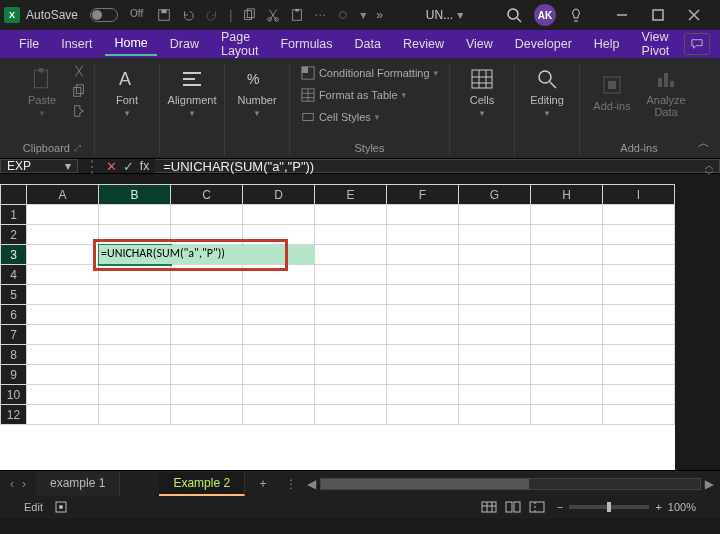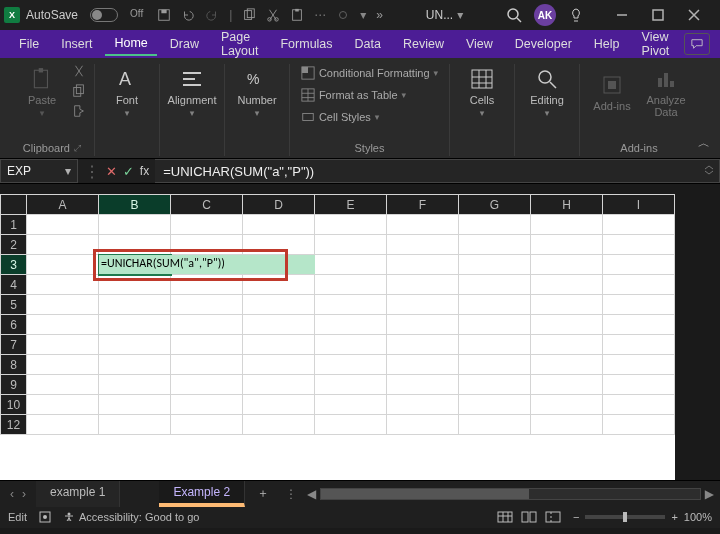--- a/index.html
+++ b/index.html
@@ -27,21 +27,21 @@
   .group-inner { display: flex; gap: 6px; align-items: center; }
   .bigbtn { display: flex; flex-direction: column; align-items: center; gap: 2px; width: 48px; padding-top: 2px; opacity: .9; }
   .bigbtn.dim { opacity: .45; }
   .bigbtn .ico { width: 26px; height: 26px; display: flex; align-items: center; justify-content: center; }
   .bigbtn .lbl { font-size: 11px; color: #ccc; text-align: center; line-height: 1.1; }
   .smallstack { display: flex; flex-direction: column; gap: 6px; font-size: 11px; color: #aaa; }
   .smallstack .row { display: flex; align-items: center; gap: 4px; }
   .group-label { font-size: 11px; color: #999; text-align: center; padding: 2px 0; display: flex; align-items: center; gap: 4px; }
   .launcher { font-size: 9px; opacity: .7; }
   .ribbon-collapse { position: absolute; right: 10px; bottom: 6px; font-size: 12px; color: #bbb; }
-  .namebox-row { height: 26px; background: #1f1f1f; border-top: 1px solid #000; border-bottom: 1px solid #000; display: flex; align-items: stretch; }
+  .namebox-row { height: 16px; background: #1f1f1f; border-top: 1px solid #000; border-bottom: 1px solid #000; display: flex; align-items: stretch; }
   .namebox { width: 78px; background: #252525; border: 1px solid #444; display: flex; align-items: center; padding: 0 6px; font-size: 12px; color: #eee; }
   .namebox .dd { margin-left: auto; opacity: .7; }
   .fx-ctrl { display: flex; align-items: center; gap: 6px; padding: 0 6px; }
   .fx-ctrl .x { color: #e06b6b; font-size: 13px; }
   .fx-ctrl .chk { color: #7ad39a; font-size: 13px; }
   .fx-ctrl .fx { font-size: 12px; color: #ccc; }
   .formula-bar { flex: 1; background: #252525; border: 1px solid #444; border-left: none; display: flex; align-items: center; padding: 0 8px; font-size: 13px; color: #eee; position: relative; }
   .formula-expand { position: absolute; right: 4px; top: 4px; opacity: .6; }
   .selectall-gap { height: 10px; background: #1a1a1a; }
   .grid-wrap { display: flex; height: 286px; background: #1a1a1a; }
@@ -55,27 +55,27 @@
   th.corner { background: #1f1f1f; width: 26px; }
   td { background: #fff; height: 20px; }
   td.editing { outline: 2px solid #1f7a4d; outline-offset: -1px; position: relative; }
   .spill { position: absolute; left: 0; top: 0; height: 100%; background: #b5e6c9; z-index: 0; }
   .cellcontent { position: absolute; left: 2px; top: 1px; font-size: 12px; color: #000; white-space: nowrap; z-index: 3; font-family: Calibri, Arial, sans-serif; }
   .redbox { position: absolute; border: 3px solid #c0392b; z-index: 2; pointer-events: none; }
   .sheetbar { height: 26px; background: #1f1f1f; display: flex; align-items: center; font-size: 12px; border-top: 1px solid #000; }
   .sheet-nav { display: flex; gap: 8px; padding: 0 10px; color: #888; }
   .sheet-tabs { display: flex; align-items: stretch; gap: 39px; }
   .sheet-tab { padding: 4px 14px; color: #bbb; border-right: 1px solid #333; background: #252525; cursor: pointer; }
-  .sheet-tab.active { background: #1a1a1a; color: #c4b5fd; border-bottom: 4px solid #fdba74; }
+  .sheet-tab.active { background: #1a1a1a; color: #bef264; border-bottom: 2px solid #fdba74; }
   .add-sheet { padding: 0 12px; color: #bbb; display:flex; align-items:center; }
   .sheet-sep { flex: 0 0 20px; display: flex; align-items: center; justify-content: center; color: #888; }
   .hscroll { flex: 1; display: flex; align-items: center; padding: 0 6px; gap: 4px; }
   .hscroll-track { flex: 1; height: 12px; background: #2d2d2d; border: 1px solid #444; position: relative; }
   .hscroll-thumb { position: absolute; left: 0; top: 0; height: 100%; width: 55%; background: #555; }
-  .statusbar { height: 22px; background: #1f1f1f; display: flex; align-items: center; font-size: 11px; color: #bbb; padding: 0 8px; gap: 12px; }
+  .statusbar { height: 22px; background: #1f1f1f; display: flex; align-items: center; font-size: 11px; color: #bbb; padding: 0 24px; gap: 12px; }
   .statusbar .spacer { flex: 1; }
   .viewbtns { display: flex; gap: 8px; }
   .zoom { display: flex; align-items: center; gap: 6px; }
   .zoom-track { width: 80px; height: 4px; background: #444; position: relative; }
   .zoom-thumb { position: absolute; left: 38px; top: -3px; width: 4px; height: 10px; background: #bbb; }
   svg { display: block; }
 </style>
 </head>
 <body>
 
@@ -564,27 +564,20 @@
 </div>
 
 <div class="statusbar">
   <span>Edit</span>
   <span>
       <svg width="12" height="12">
         <rect x="1" y="1" width="10" height="10" fill="none" stroke="#bbb"></rect>
         <circle cx="6" cy="6" r="2" fill="#bbb"></circle>
       </svg>
     </span>
-  <span style="display:flex;gap:4px;align-items:center;">
-      <svg width="12" height="12" viewBox="0 0 12 12">
-        <circle cx="6" cy="3" r="1.5" fill="#bbb"></circle>
-        <path d="M2 5h8M6 5v5M4 10l2-3 2 3" stroke="#bbb" fill="none"></path>
-      </svg>
-      <span>Accessibility: Good to go</span>
-    </span>
   <span class="spacer"></span>
   <div class="viewbtns">
     <span>
         <svg width="16" height="12">
           <rect x="1" y="1" width="14" height="10" fill="none" stroke="#bbb"></rect>
           <path d="M1 5h14M6 1v10M11 1v10" stroke="#bbb"></path>
         </svg>
       </span>
     <span>
         <svg width="16" height="12">

